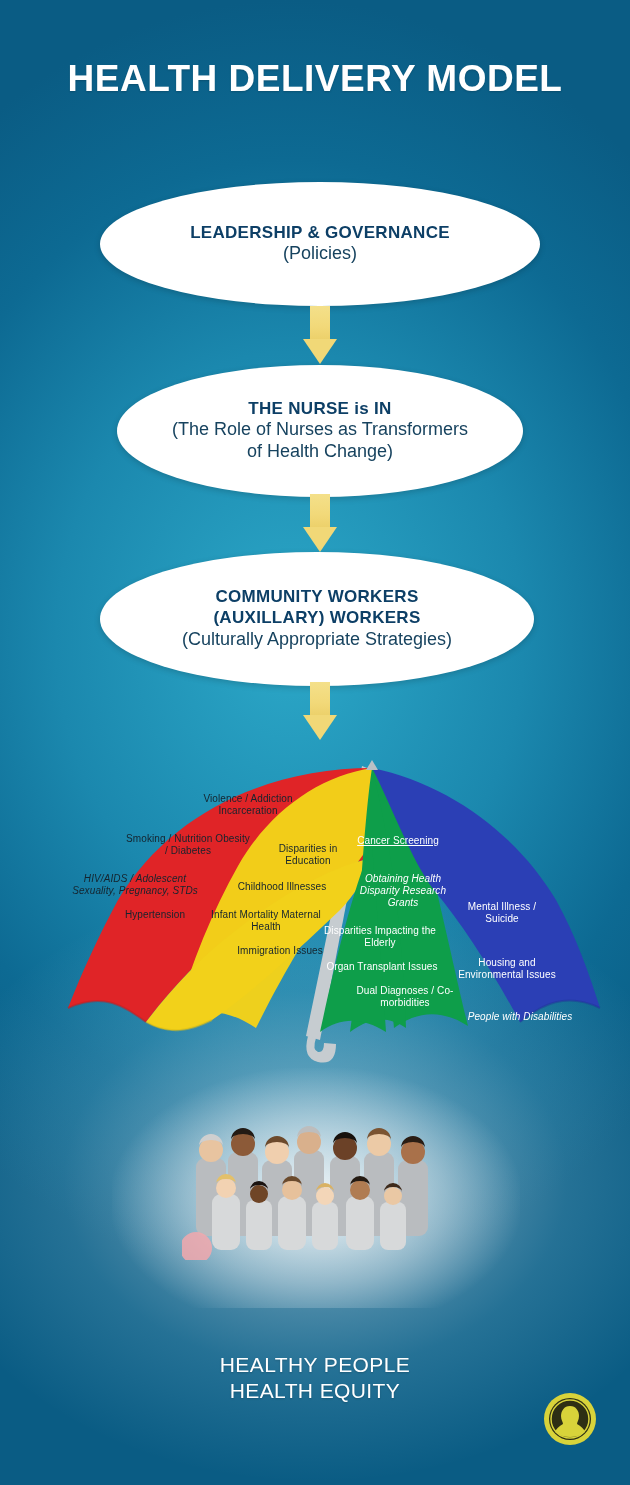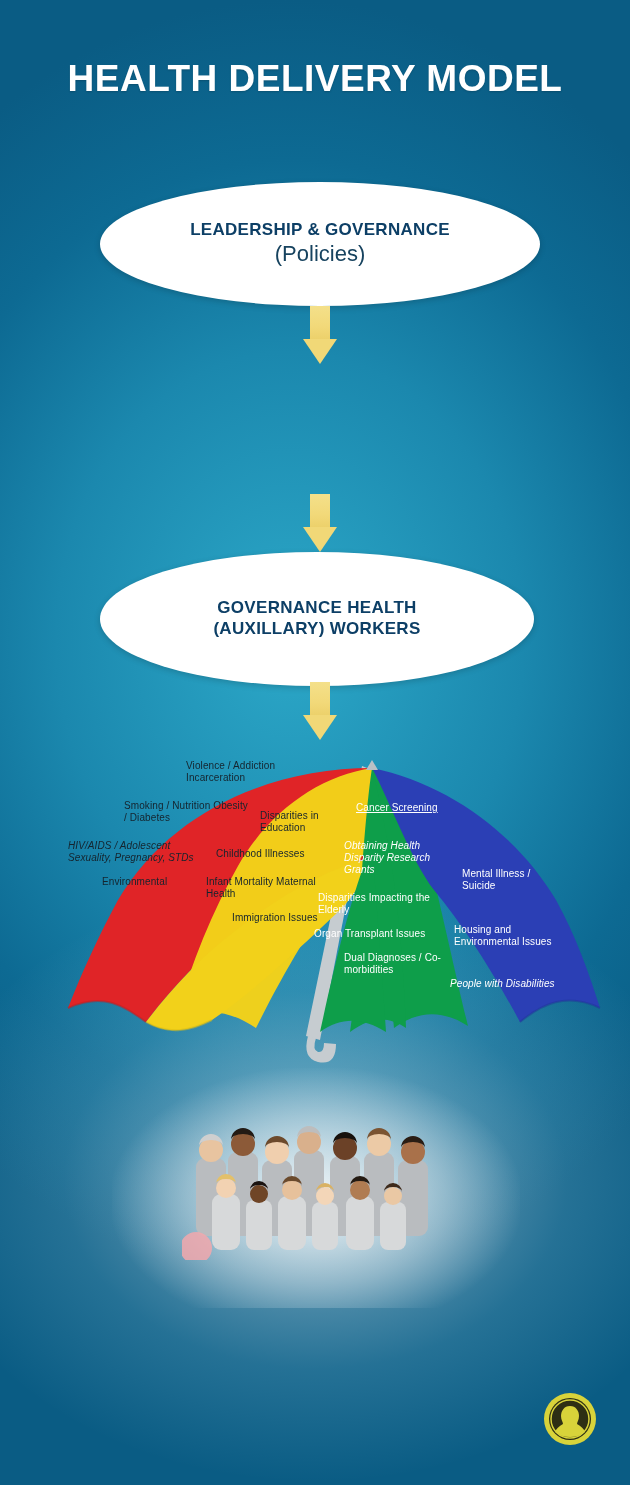--- a/index.html
+++ b/index.html
@@ -50,21 +50,21 @@
     padding: 0 48px;
   }
   .ellipse .line-strong {
     font-weight: bold;
     font-size: 17px;
     color: #0d3f66;
     line-height: 1.22;
     letter-spacing: 0.3px;
   }
   .ellipse .line-sub {
-    font-size: 22px;
+    font-size: 18px;
     color: #17435f;
     line-height: 1.22;
   }
 
   #ellipse-leadership { left: 100px; top: 182px; width: 440px; height: 124px; }
   #ellipse-nurse      { left: 117px; top: 365px; width: 406px; height: 132px; }
   #ellipse-chw        { left: 100px; top: 552px; width: 434px; height: 134px; }
 
   
   .arrow {
@@ -102,22 +102,24 @@
     width: 600px;
     height: 330px;
   }
   #umbrella svg { display: block; }
 
   .u-label {
     position: absolute;
     color: #1a1a1a;
     font-size: 10px;
     line-height: 1.18;
+    text-align: center;
     letter-spacing: 0.1px;
     pointer-events: none;
+    margin-top: 33px;
   }
   .u-label.white { color: #ffffff; }
   .u-label.dark  { color: #15242e; }
 
   
   #people {
     position: absolute;
     left: 182px;
     top: 1108px;
     width: 268px;
@@ -164,29 +166,34 @@
   <div class="ellipse" id="ellipse-leadership">
     <div class="line-strong">LEADERSHIP &amp; GOVERNANCE</div>
     <div class="line-sub">(Policies)</div>
   </div>
 
   <div class="arrow" id="arrow-1">
     <div class="shaft"></div>
     <div class="head"></div>
   </div>
 
+  <div class="ellipse" id="ellipse-nurse">
+    <div class="line-strong">THE  NURSE is IN</div>
+    <div class="line-sub">(The Role of Nurses as Transformers of Health Change)</div>
+  </div>
 
   <div class="arrow" id="arrow-2">
     <div class="shaft"></div>
     <div class="head"></div>
   </div>
 
   <div class="ellipse" id="ellipse-chw">
-    <div class="line-strong">GOVERNANCE  HEALTH</div>
+    <div class="line-strong">COMMUNITY  WORKERS</div>
     <div class="line-strong">(AUXILLARY) WORKERS</div>
+    <div class="line-sub">(Culturally Appropriate Strategies)</div>
   </div>
 
   <div class="arrow" id="arrow-3">
     <div class="shaft"></div>
     <div class="head"></div>
   </div>
 
   <div id="umbrella">
     <svg width="600" height="330" viewBox="0 0 600 330" xmlns="http://www.w3.org/2000/svg" aria-hidden="true">
 
@@ -207,21 +214,21 @@
       <path d="M48,268 C84,252 104,266 126,282" fill="none" stroke="#c41d20" stroke-width="2" opacity="0.55"></path>
       <path d="M126,282 C150,296 172,290 192,280" fill="none" stroke="#d9bb12" stroke-width="2" opacity="0.5"></path>
       <path d="M580,268 C546,252 522,264 500,282" fill="none" stroke="#22339a" stroke-width="2" opacity="0.5"></path>
 
       <path d="M352,20 l6,10 l-12,0 Z" fill="#b9c0c5"></path>
     </svg>
 
     <div class="u-label dark" style="left:166px; top:20px; width:124px;">Violence / Addiction Incarceration</div>
     <div class="u-label dark" style="left:104px; top:60px; width:128px;">Smoking / Nutrition Obesity / Diabetes</div>
     <div class="u-label dark" style="left:48px; top:100px; width:134px;font-style:italic;">HIV/AIDS / Adolescent Sexuality, Pregnancy, STDs</div>
-    <div class="u-label dark" style="left:82px; top:136px; width:106px;">Environmental</div>
+    <div class="u-label dark" style="left:82px; top:136px; width:106px;">Hypertension</div>
 
     <div class="u-label dark" style="left:240px; top:70px; width:96px;">Disparities in Education</div>
     <div class="u-label dark" style="left:196px; top:108px; width:132px;">Childhood Illnesses</div>
     <div class="u-label dark" style="left:186px; top:136px; width:120px;">Infant Mortality Maternal Health</div>
     <div class="u-label dark" style="left:212px; top:172px; width:96px;">Immigration Issues</div>
 
     <div class="u-label white" style="left:336px; top:62px; width:84px;text-decoration:underline;">Cancer Screening</div>
     <div class="u-label white" style="left:324px; top:100px; width:118px;font-style:italic;">Obtaining Health Disparity Research Grants</div>
     <div class="u-label white" style="left:298px; top:152px; width:124px;">Disparities Impacting the Elderly</div>
     <div class="u-label white" style="left:294px; top:188px; width:136px;">Organ Transplant Issues</div>
@@ -289,20 +296,24 @@
           <path d="M134,84 a9,9 0 0 1 18,0 a9,5 0 0 0 -18,0" fill="#d9b264"></path>
           <path d="M168,78 a10,10 0 0 1 20,0 a10,5 0 0 0 -20,0" fill="#241a12"></path>
           <path d="M202,84 a9,9 0 0 1 18,0 a9,5 0 0 0 -18,0" fill="#3d2a1b"></path>
         </g>
 
         <circle cx="14" cy="140" r="16" fill="#f2a8ad" opacity="0.85"></circle>
       </g>
     </svg>
   </div>
 
+  <div class="footer-text">
+    <div>HEALTHY PEOPLE</div>
+    <div>HEALTH EQUITY</div>
+  </div>
 
   <div id="seal">
     <svg width="56" height="56" viewBox="0 0 56 56" xmlns="http://www.w3.org/2000/svg" aria-hidden="true">
       <circle cx="28" cy="28" r="26" fill="#d8d33a"></circle>
       <circle cx="28" cy="28" r="21" fill="#2e2f14"></circle>
       <circle cx="28" cy="28" r="19" fill="none" stroke="#d8d33a" stroke-width="1.5"></circle>
       <path d="M28,15 c6,0 9,5 9,10 c0,4 -2,6 -2,8 c4,2 7,5 8,8 c-4,3 -9,5 -15,5 c-6,0 -11,-2 -15,-5 c1,-3 4,-6 8,-8 c0,-2 -2,-4 -2,-8 c0,-5 3,-10 9,-10 Z" fill="#d8d33a"></path>
     </svg>
   </div>
 

